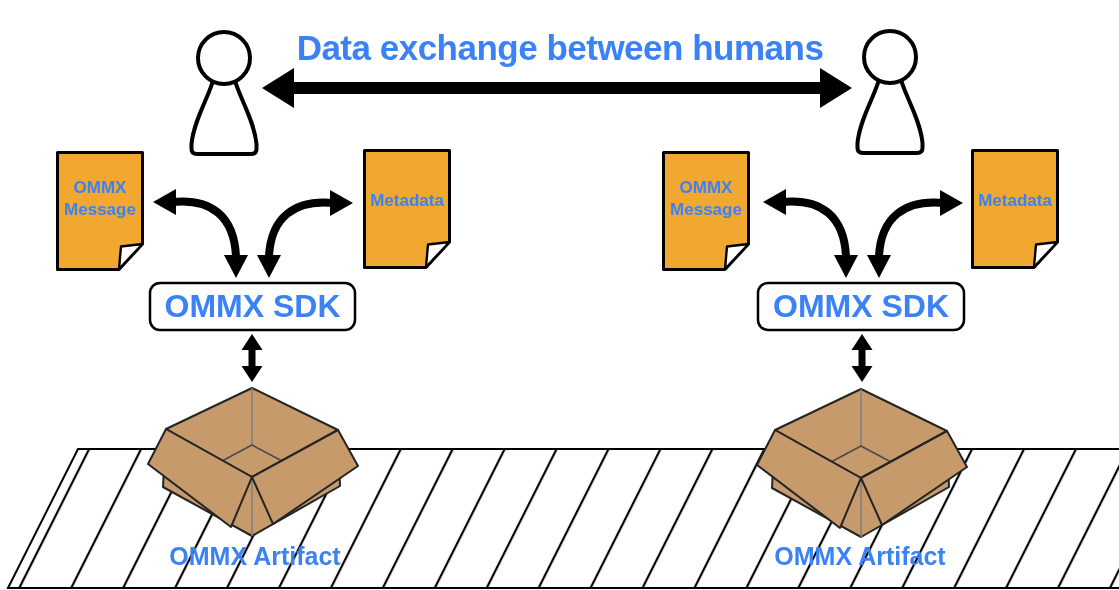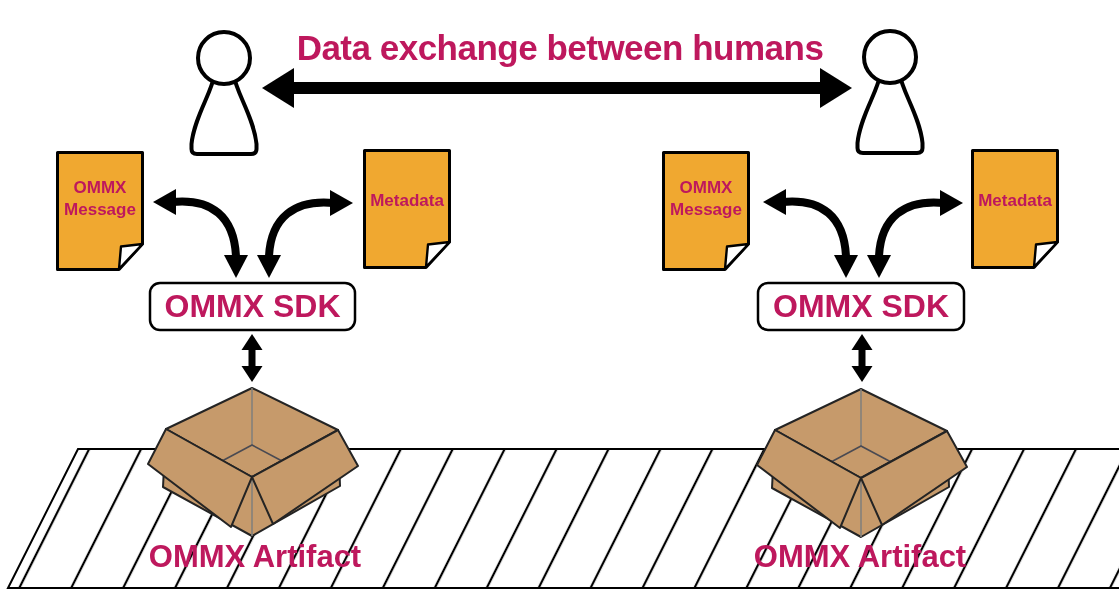--- a/index.html
+++ b/index.html
@@ -7,38 +7,38 @@
     position: relative;
     width: 1119px;
     height: 590px;
     background: #ffffff;
     overflow: hidden;
     font-family: "Liberation Sans", "DejaVu Sans", sans-serif;
   }
   .stage svg { position: absolute; left: 0; top: 0; }
   .lbl {
     position: absolute;
-    color: #be185d;
+    color: #3b82f6;
     font-weight: bold;
     text-align: center;
     white-space: pre-line;
   }
   .title {
     left: 260px; top: 30px; width: 600px;
     font-size: 35px; line-height: 36px; letter-spacing: -0.5px;
   }
   .doc-label { font-size: 17px; line-height: 22px; }
   .doc-msg-left  { left: 58px;  top: 177px; width: 84px; }
   .doc-msg-right { left: 664px; top: 177px; width: 84px; }
   .doc-meta-left  { left: 363px; top: 190px; width: 88px; }
   .doc-meta-right { left: 971px; top: 190px; width: 88px; }
   .sdk-label { font-size: 32px; line-height: 30px; }
   .sdk-left  { left: 150px; top: 291px; width: 205px; }
   .sdk-right { left: 758px; top: 291px; width: 206px; }
-  .artifact-label { font-size: 31px; line-height: 33px; text-align: center; }
+  .artifact-label { font-size: 25px; line-height: 33px; text-align: center; }
   .artifact-left  { left: 130px; top: 540px; width: 250px; }
   .artifact-right { left: 735px; top: 540px; width: 250px; }
 </style>
 </head>
 <body>
 
 <div class="stage">
   <svg width="1119" height="590" viewBox="0 0 1119 590">
     <defs>
       <pattern id="hatch" width="46.4" height="20" patternUnits="userSpaceOnUse" patternTransform="rotate(26.7)">

